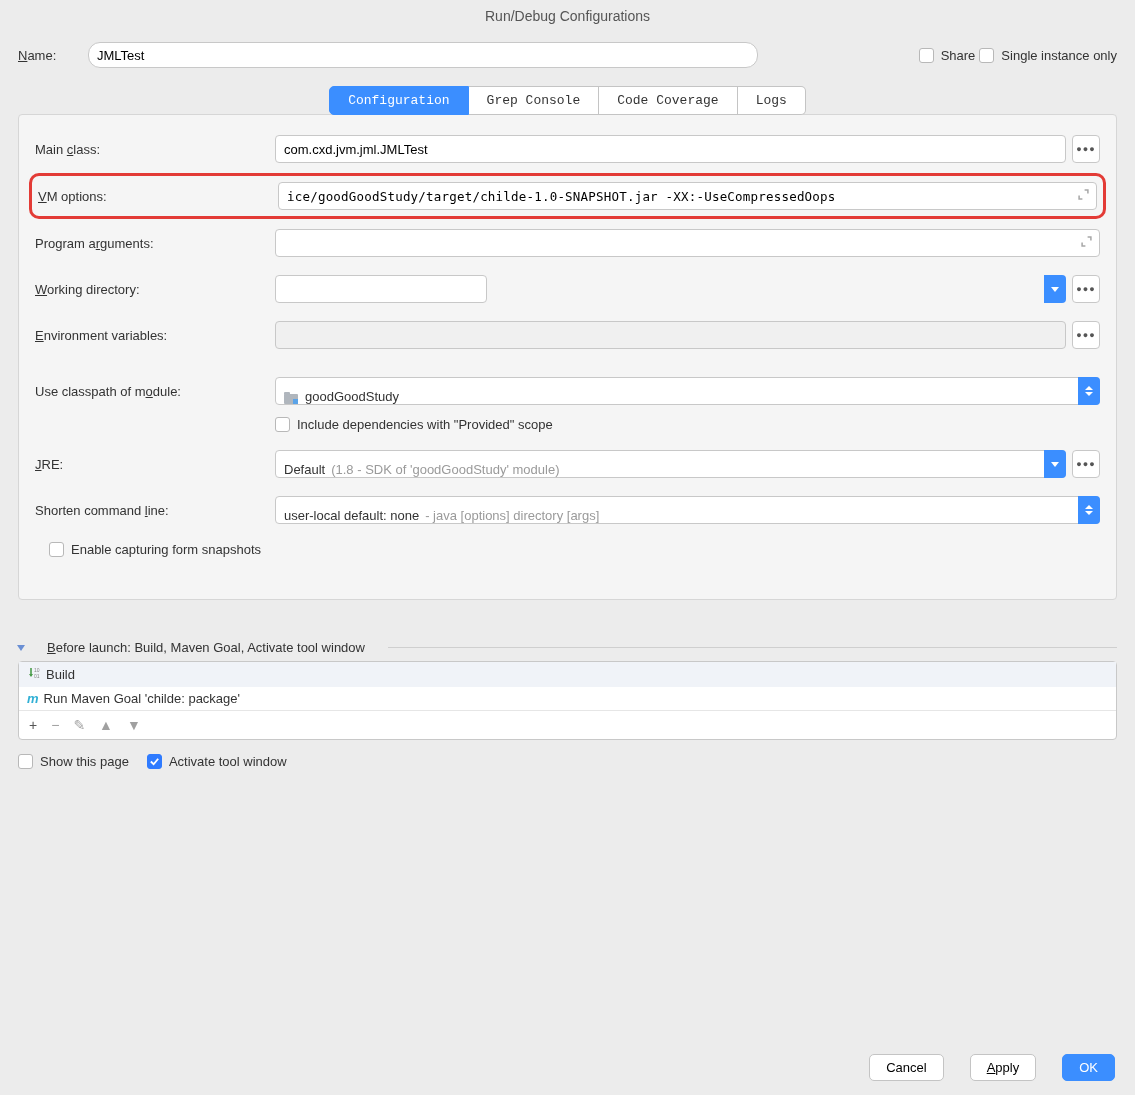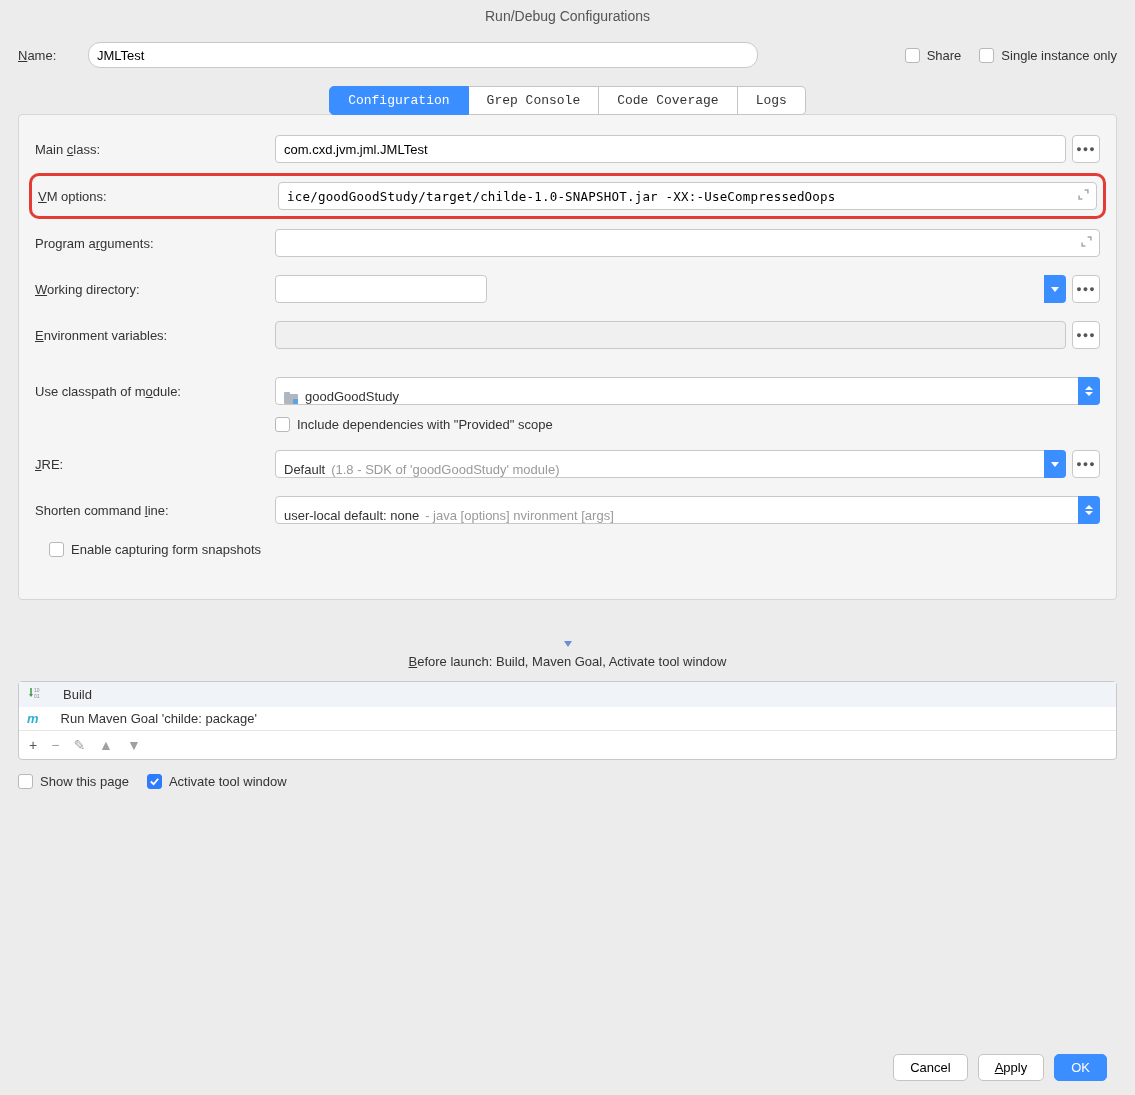--- a/index.html
+++ b/index.html
@@ -32,21 +32,21 @@
   border: 1px solid #c8c8c8;
   border-radius: 12px;
   padding: 0 8px;
   background: #fff;
   font-size: 13px;
 }
 .name-row .right-opts {
   margin-left: auto;
   display: flex;
   align-items: center;
-  gap: 18px;
+  gap: 4px;
   text-align: right;
 }
 .cb-wrap { display: inline-flex; align-items: center; gap: 7px; }
 .cb {
   width: 15px; height: 15px;
   border: 1px solid #b8b8b8;
   border-radius: 3px;
   background: #fff;
   display: inline-flex;
   align-items: center;
@@ -181,43 +181,42 @@
 
 .folder-icon {
   width: 15px; height: 12px;
   display: inline-block;
 }
 
 .before-launch { margin-top: 40px; }
 .bl-header {
   display: flex;
   align-items: center;
-  gap: 6px;
+  gap: 23px;
   color: #333;
-  flex-direction: column;
 }
 .bl-header .tri {
   width:0;height:0;
   border-top:4px solid transparent;
   border-bottom:4px solid transparent;
   border-left:6px solid #6a8fd4;
   transform: rotate(90deg);
 }
 .bl-header .line { flex:1; height:1px; background:#cfcfcf; }
 .bl-list {
   border: 1px solid #c8c8c8;
   border-radius: 4px;
   background: #fff;
   margin-top: 6px;
 }
 .bl-item {
   padding: 4px 8px;
   display: flex;
   align-items: center;
-  gap: 22px;
+  gap: 5px;
   font-size: 13px;
 }
 .bl-item:first-child { background: #f0f3f8; }
 .bl-toolbar {
   display: flex;
   gap: 14px;
   padding: 6px 10px;
   border-top: 1px solid #e6e6e6;
   color: #a0a0a0;
 }
@@ -227,23 +226,23 @@
 .bottom-checks {
   display: flex;
   gap: 18px;
   margin-top: 14px;
   align-items: center;
 }
 
 .footer {
   position: absolute;
   bottom: 14px;
-  right: 28px;
-  display: flex;
-  gap: 10px;
+  right: 20px;
+  display: flex;
+  gap: 26px;
 }
 .btn {
   padding: 5px 16px;
   border: 1px solid #c4c4c4;
   border-radius: 5px;
   background: #fff;
   font-size: 13px;
   cursor: pointer;
 }
 .btn.primary {
@@ -392,21 +391,21 @@
         <button class="browse-btn">●●●</button>
       </div>
     </div>
 
     <div class="form-row">
       <label>Shorten command <span class="u">l</span>ine:</label>
       <div class="field-area">
         <div class="select-wrap">
           <div class="select">
             <span>user-local default: none</span>
-            <span class="hint">- java [options] nvironment [args]</span>
+            <span class="hint">- java [options] directory [args]</span>
           </div>
           <div class="select-arrows">
               <span class="tri up"></span>
               <span class="tri down"></span>
             </div>
         </div>
       </div>
     </div>
 
     <div class="form-row">

